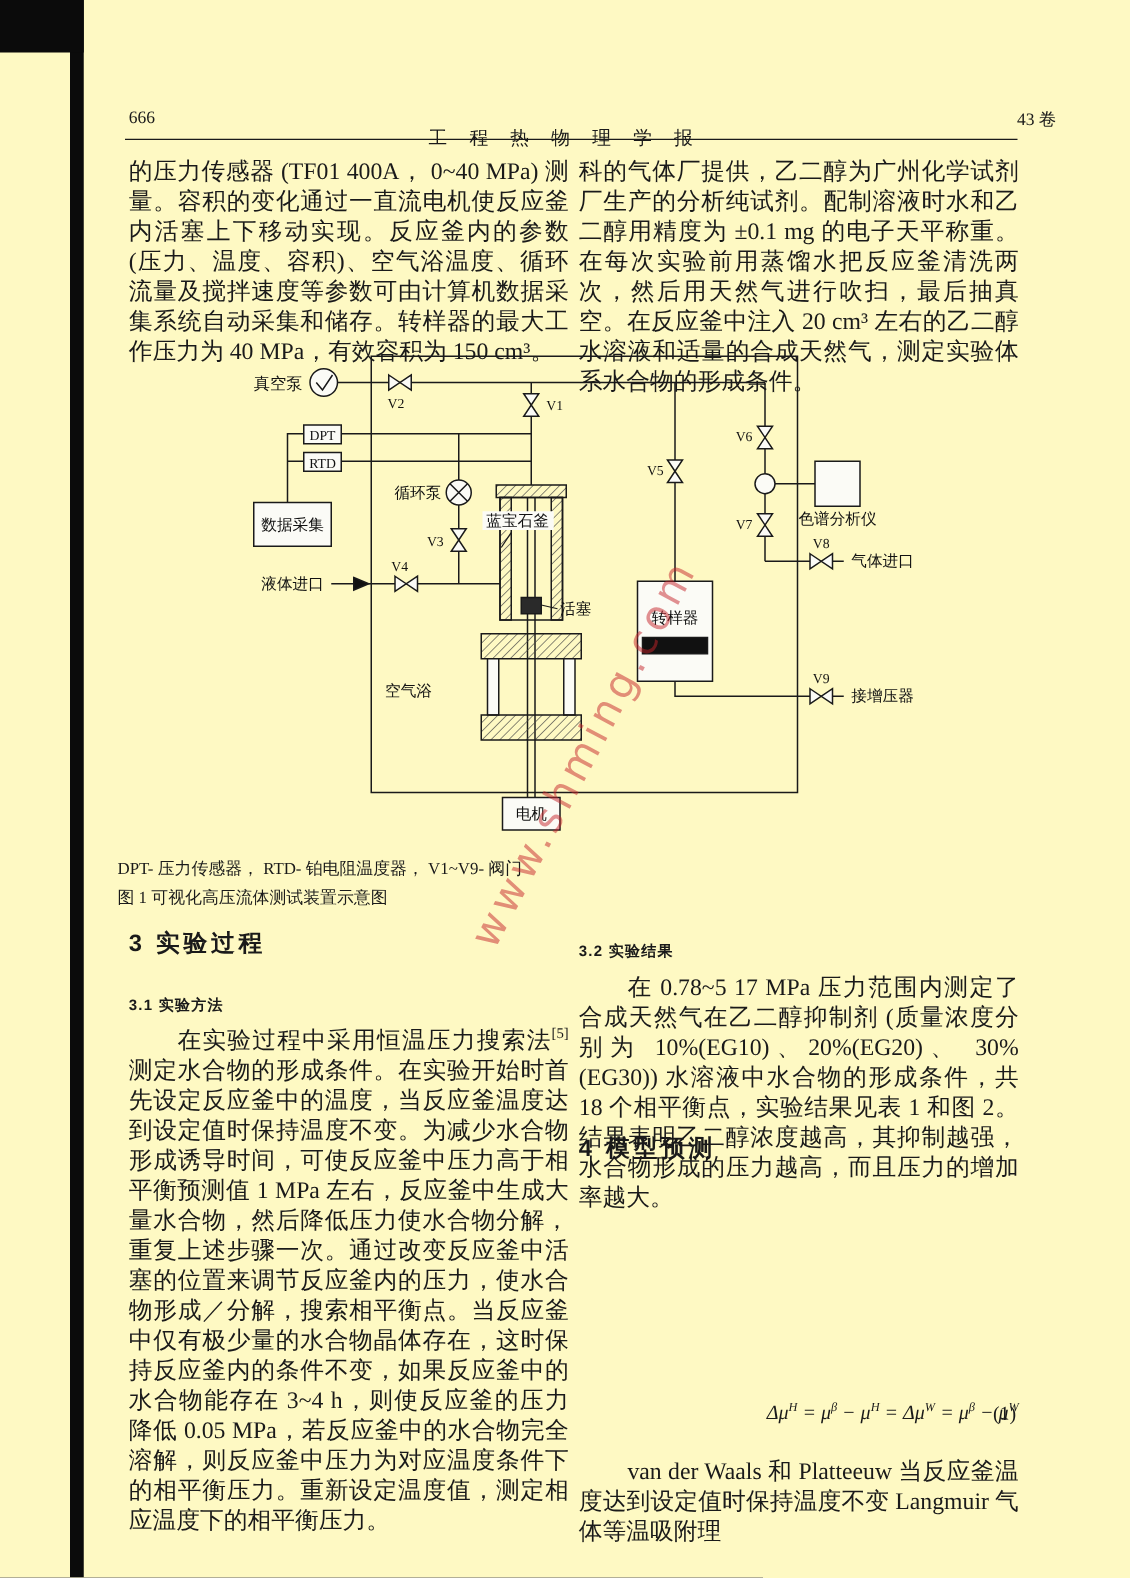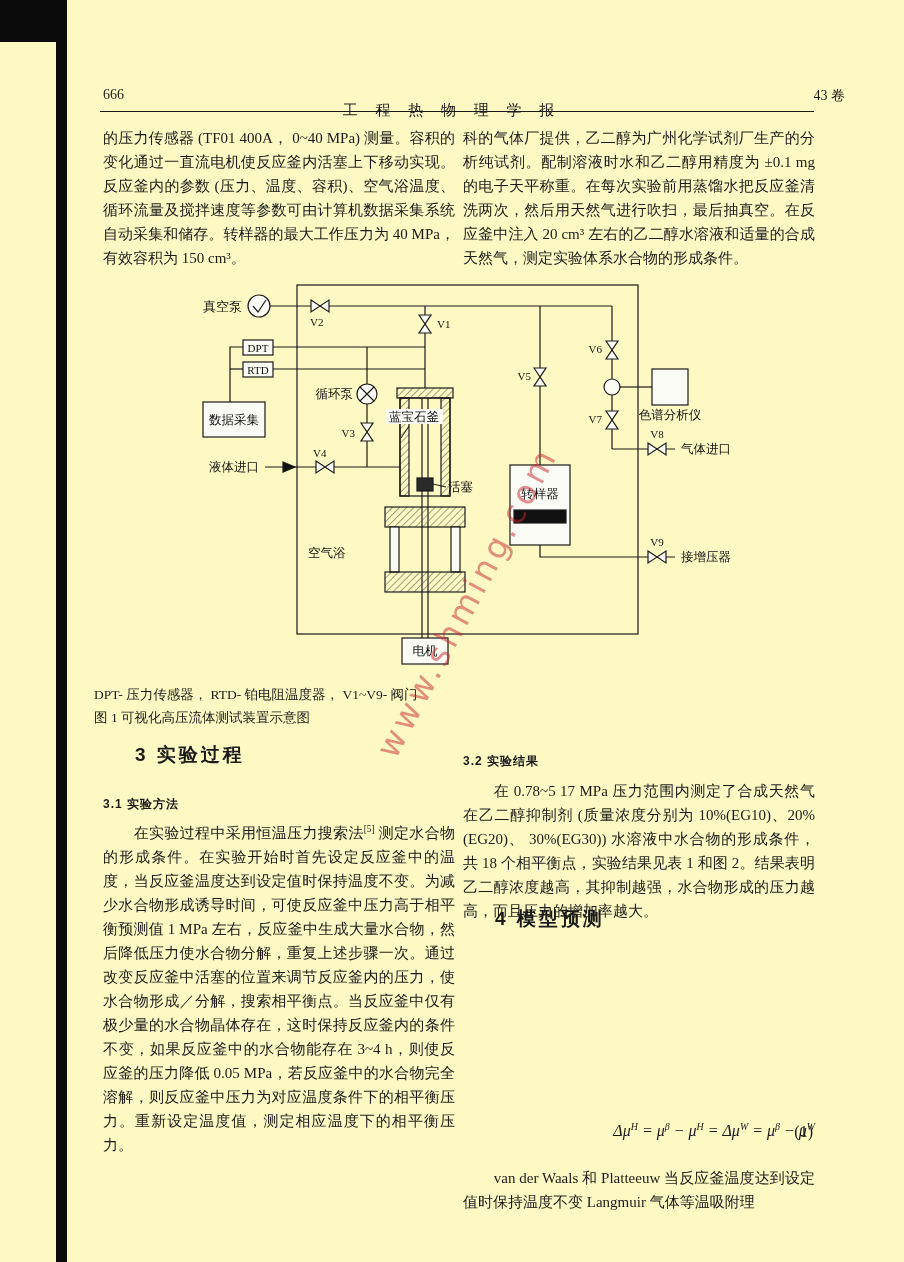--- a/index.html
+++ b/index.html
@@ -9,26 +9,26 @@
     font-family:"Liberation Serif", serif; color:#1a1a1a;text-decoration:underline;
   }
   .scan-band { position:absolute; left:56px; top:0; width:11px; height:1262px; background:#0b0b0b; }
   .scan-corner { position:absolute; left:0; top:0; width:67px; height:42px; background:#0b0b0b; }
 
   .pg-num   { position:absolute; left:103px; top:87px; font-size:14px; }
   .journal  { position:absolute; left:0; right:0; top:85px; text-align:center; font-size:15px; letter-spacing:7px;margin-top:16px; }
   .vol      { position:absolute; right:59px; top:87px; font-size:14px; }
   .head-rule{ position:absolute; left:100px; top:111px; width:714px; border-top:1.5px solid #1a1a1a; }
 
-  .col-block { position:absolute; width:352px; font-size:15px; line-height:24px; text-align:justify; }
+  .col-block { position:absolute; width:352px; font-size:19px; line-height:24px; text-align:justify; }
   .indent   { text-indent:2.05em; }
   .left-col  { left:103px; }
   .right-col { left:463px; }
 
-  .sec-title { position:absolute; font-family:"Liberation Sans", sans-serif; font-weight:700; font-size:19px; letter-spacing:3px;margin-left:32px; }
+  .sec-title { position:absolute; font-family:"Liberation Sans", sans-serif; font-weight:700; font-size:19px; letter-spacing:3px; }
   .sub-title { position:absolute; font-family:"Liberation Sans", sans-serif; font-weight:700; font-size:12px; letter-spacing:1px; }
 
   .caption { position:absolute; left:94px; width:716px; text-align:left; font-size:13.5px; }
 
   sup { font-size:0.62em; line-height:0; }
 
   .diagram { position:absolute; left:195px; top:280px; }
   .diagram text { fill:#111; stroke:none; font-family:"Liberation Serif", serif; }
 
   .equation { position:absolute; left:463px; top:1122px; width:352px; font-size:16px; }

